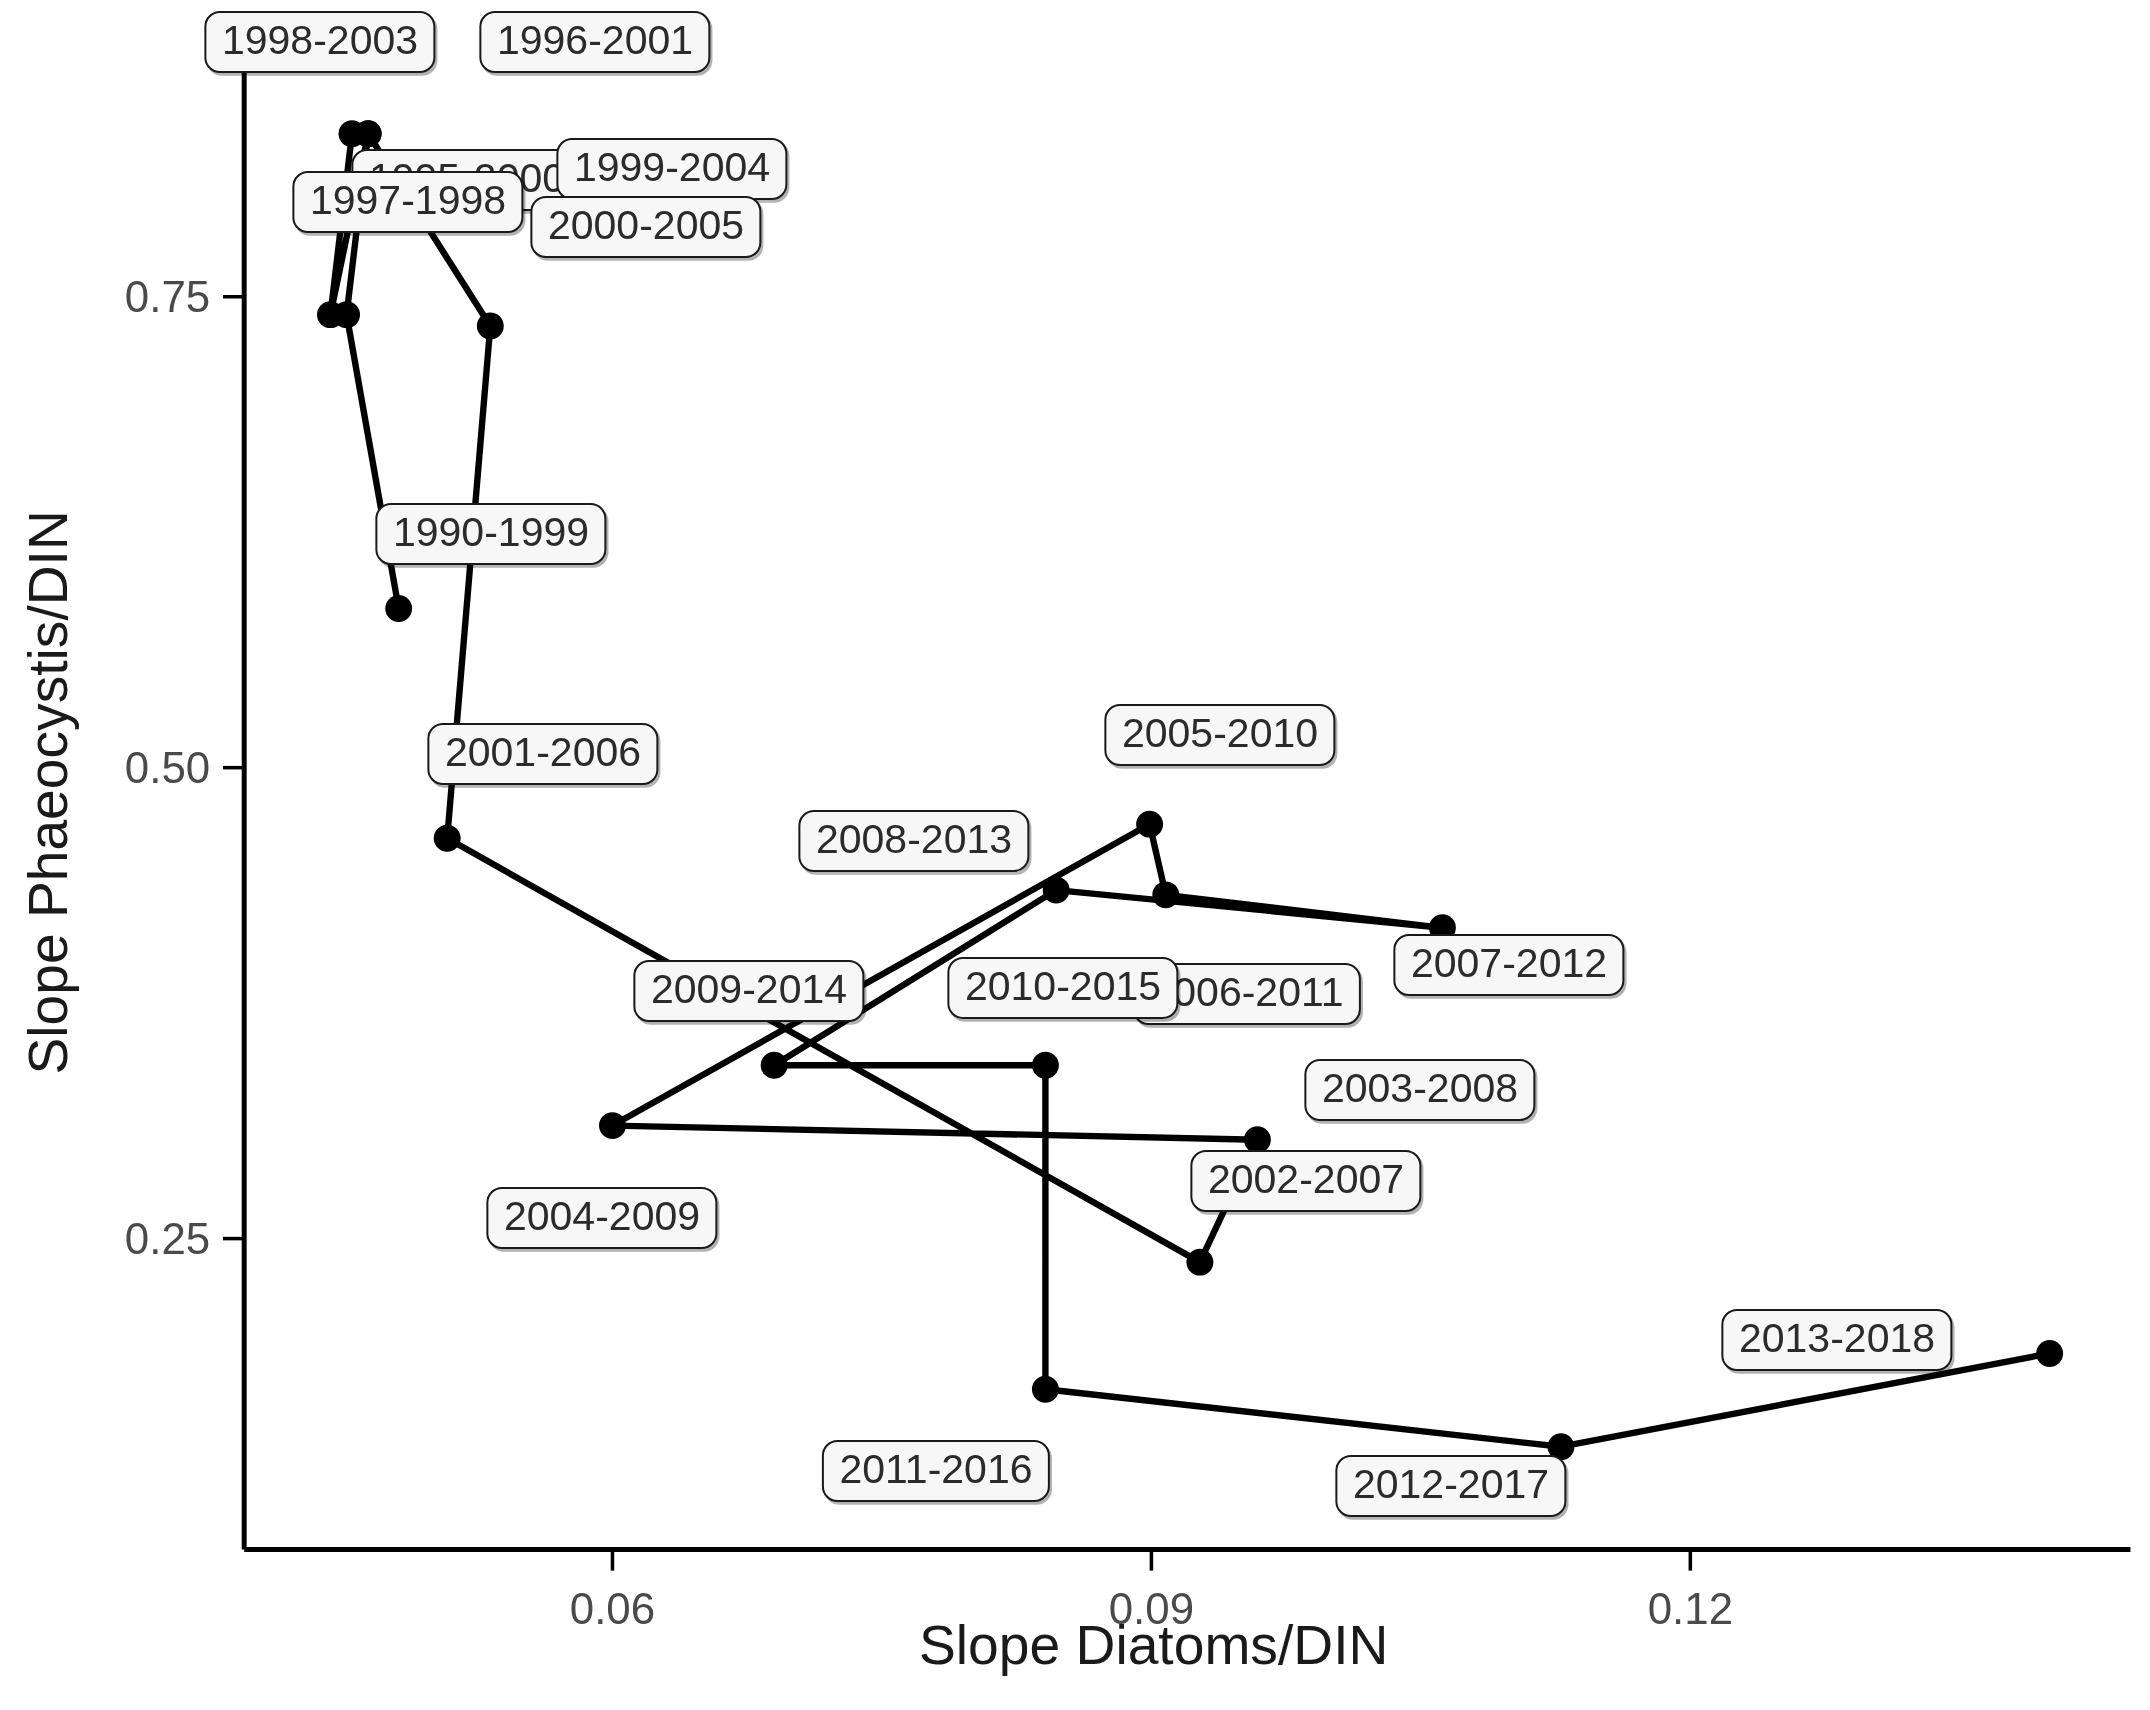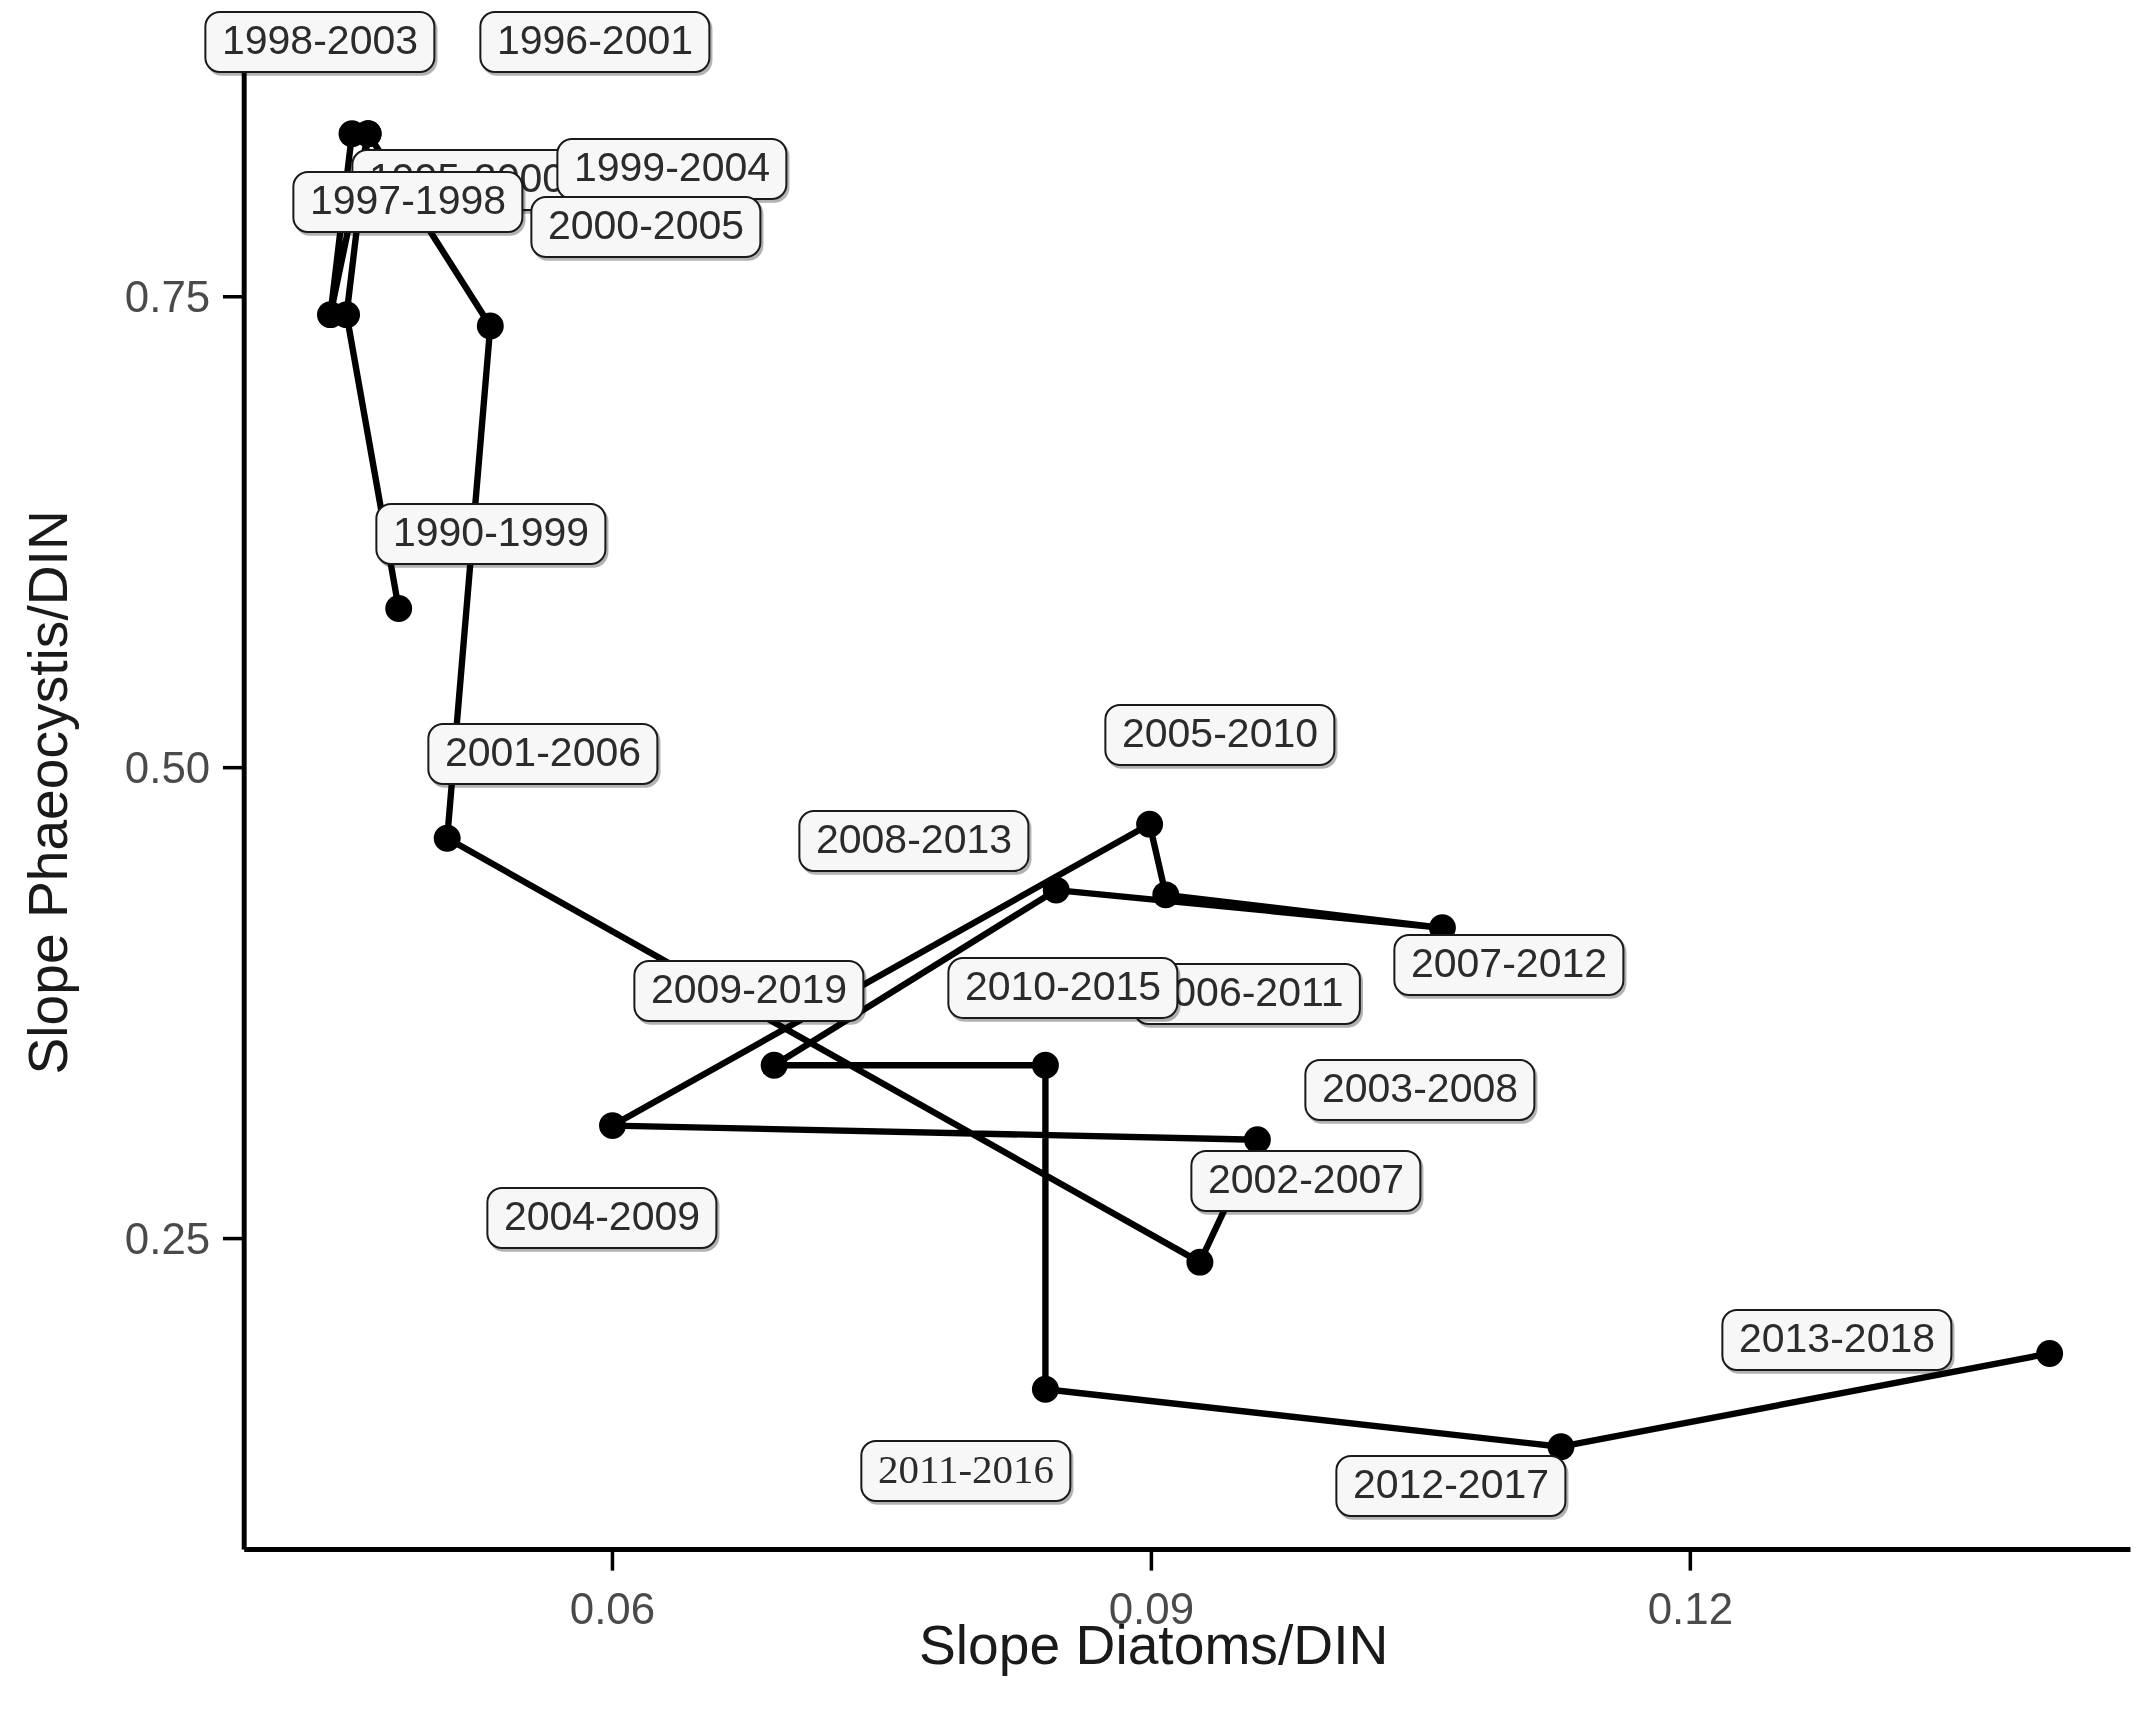--- a/index.html
+++ b/index.html
@@ -148,21 +148,21 @@
       <div class="point-label" style="left: 672px; top: 169px;">1999-2004</div>
       <div class="point-label" style="left: 646px; top: 227px;">2000-2005</div>
       <div class="point-label" style="left: 543px; top: 754px;">2001-2006</div>
       <div class="point-label" style="left: 1306px; top: 1181px;">2002-2007</div>
       <div class="point-label" style="left: 1420px; top: 1090px;">2003-2008</div>
       <div class="point-label" style="left: 602px; top: 1218px;">2004-2009</div>
       <div class="point-label" style="left: 1220px; top: 711px; margin-top: 24px;">2005-2010</div>
       <div class="point-label" style="left: 1247px; top: 994px;">2006-2011</div>
       <div class="point-label" style="left: 1509px; top: 965px;">2007-2012</div>
       <div class="point-label" style="left: 914px; top: 841px;">2008-2013</div>
-      <div class="point-label" style="left: 749px; top: 991px;">2009-2019</div>
+      <div class="point-label" style="left: 749px; top: 991px;">2009-2014</div>
       <div class="point-label" style="left: 1063px; top: 988px;">2010-2015</div>
-      <div class="point-label" style="left: 966px; top: 1471px; font-family: Liberation Serif, serif;">2011-2016</div>
+      <div class="point-label" style="left: 936px; top: 1471px;">2011-2016</div>
       <div class="point-label" style="left: 1451px; top: 1486px;">2012-2017</div>
       <div class="point-label" style="left: 1837px; top: 1340px;">2013-2018</div>
     </div>
 
 </div>
 
 
 </body></html>

